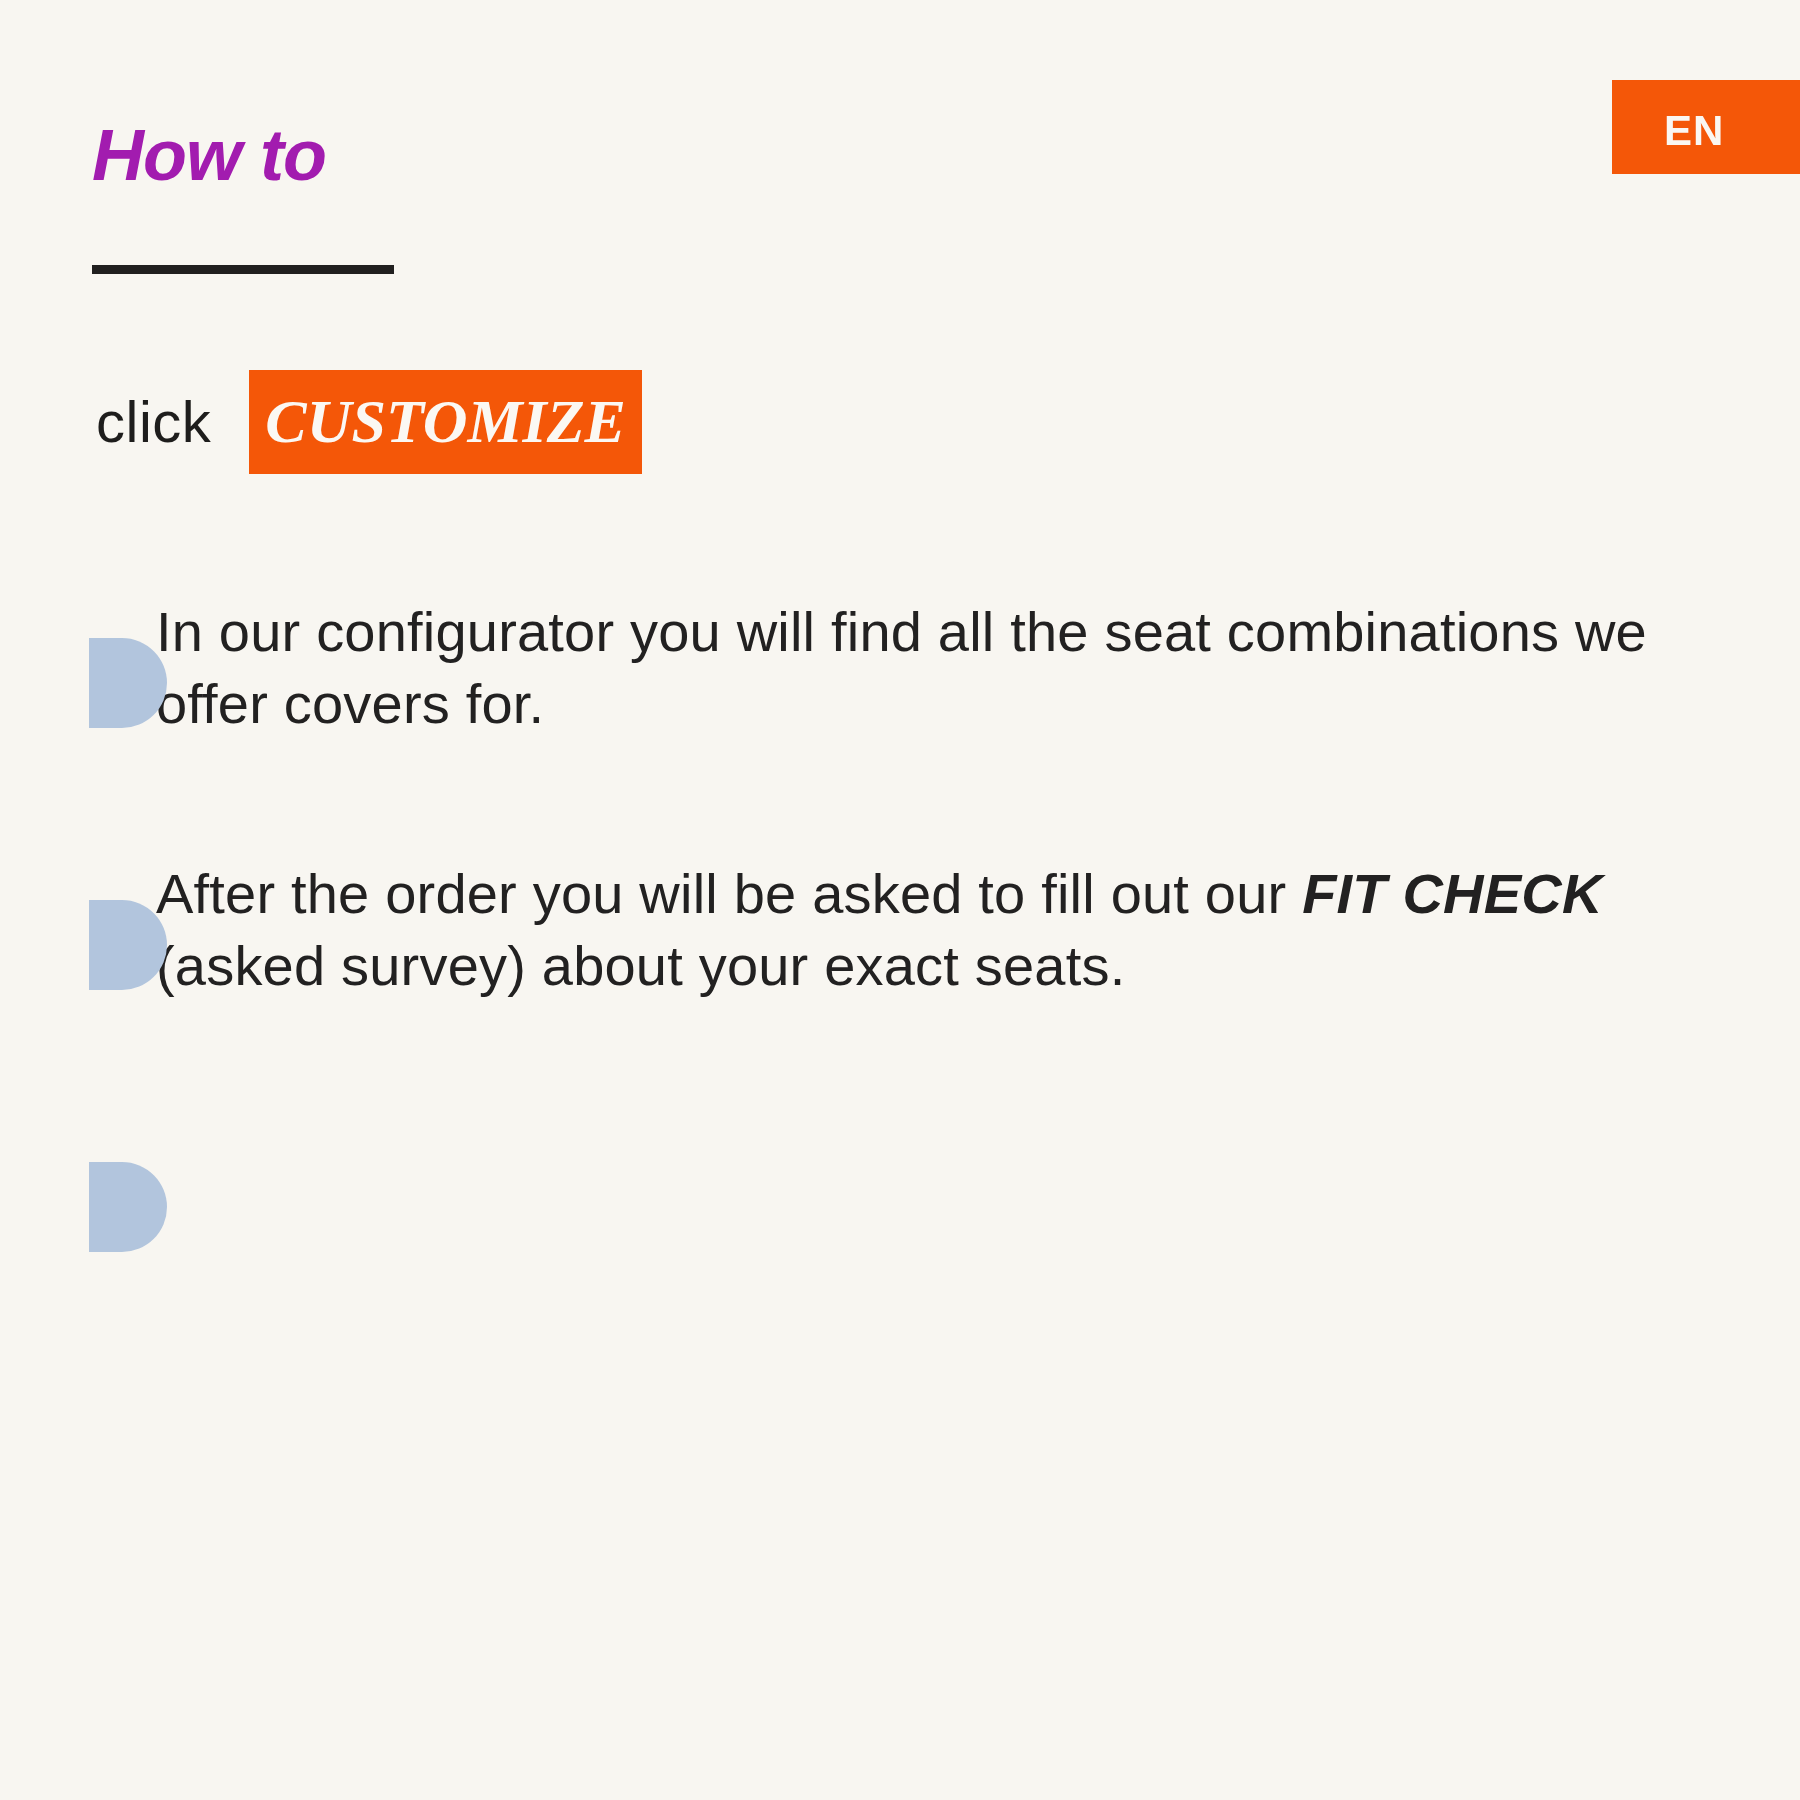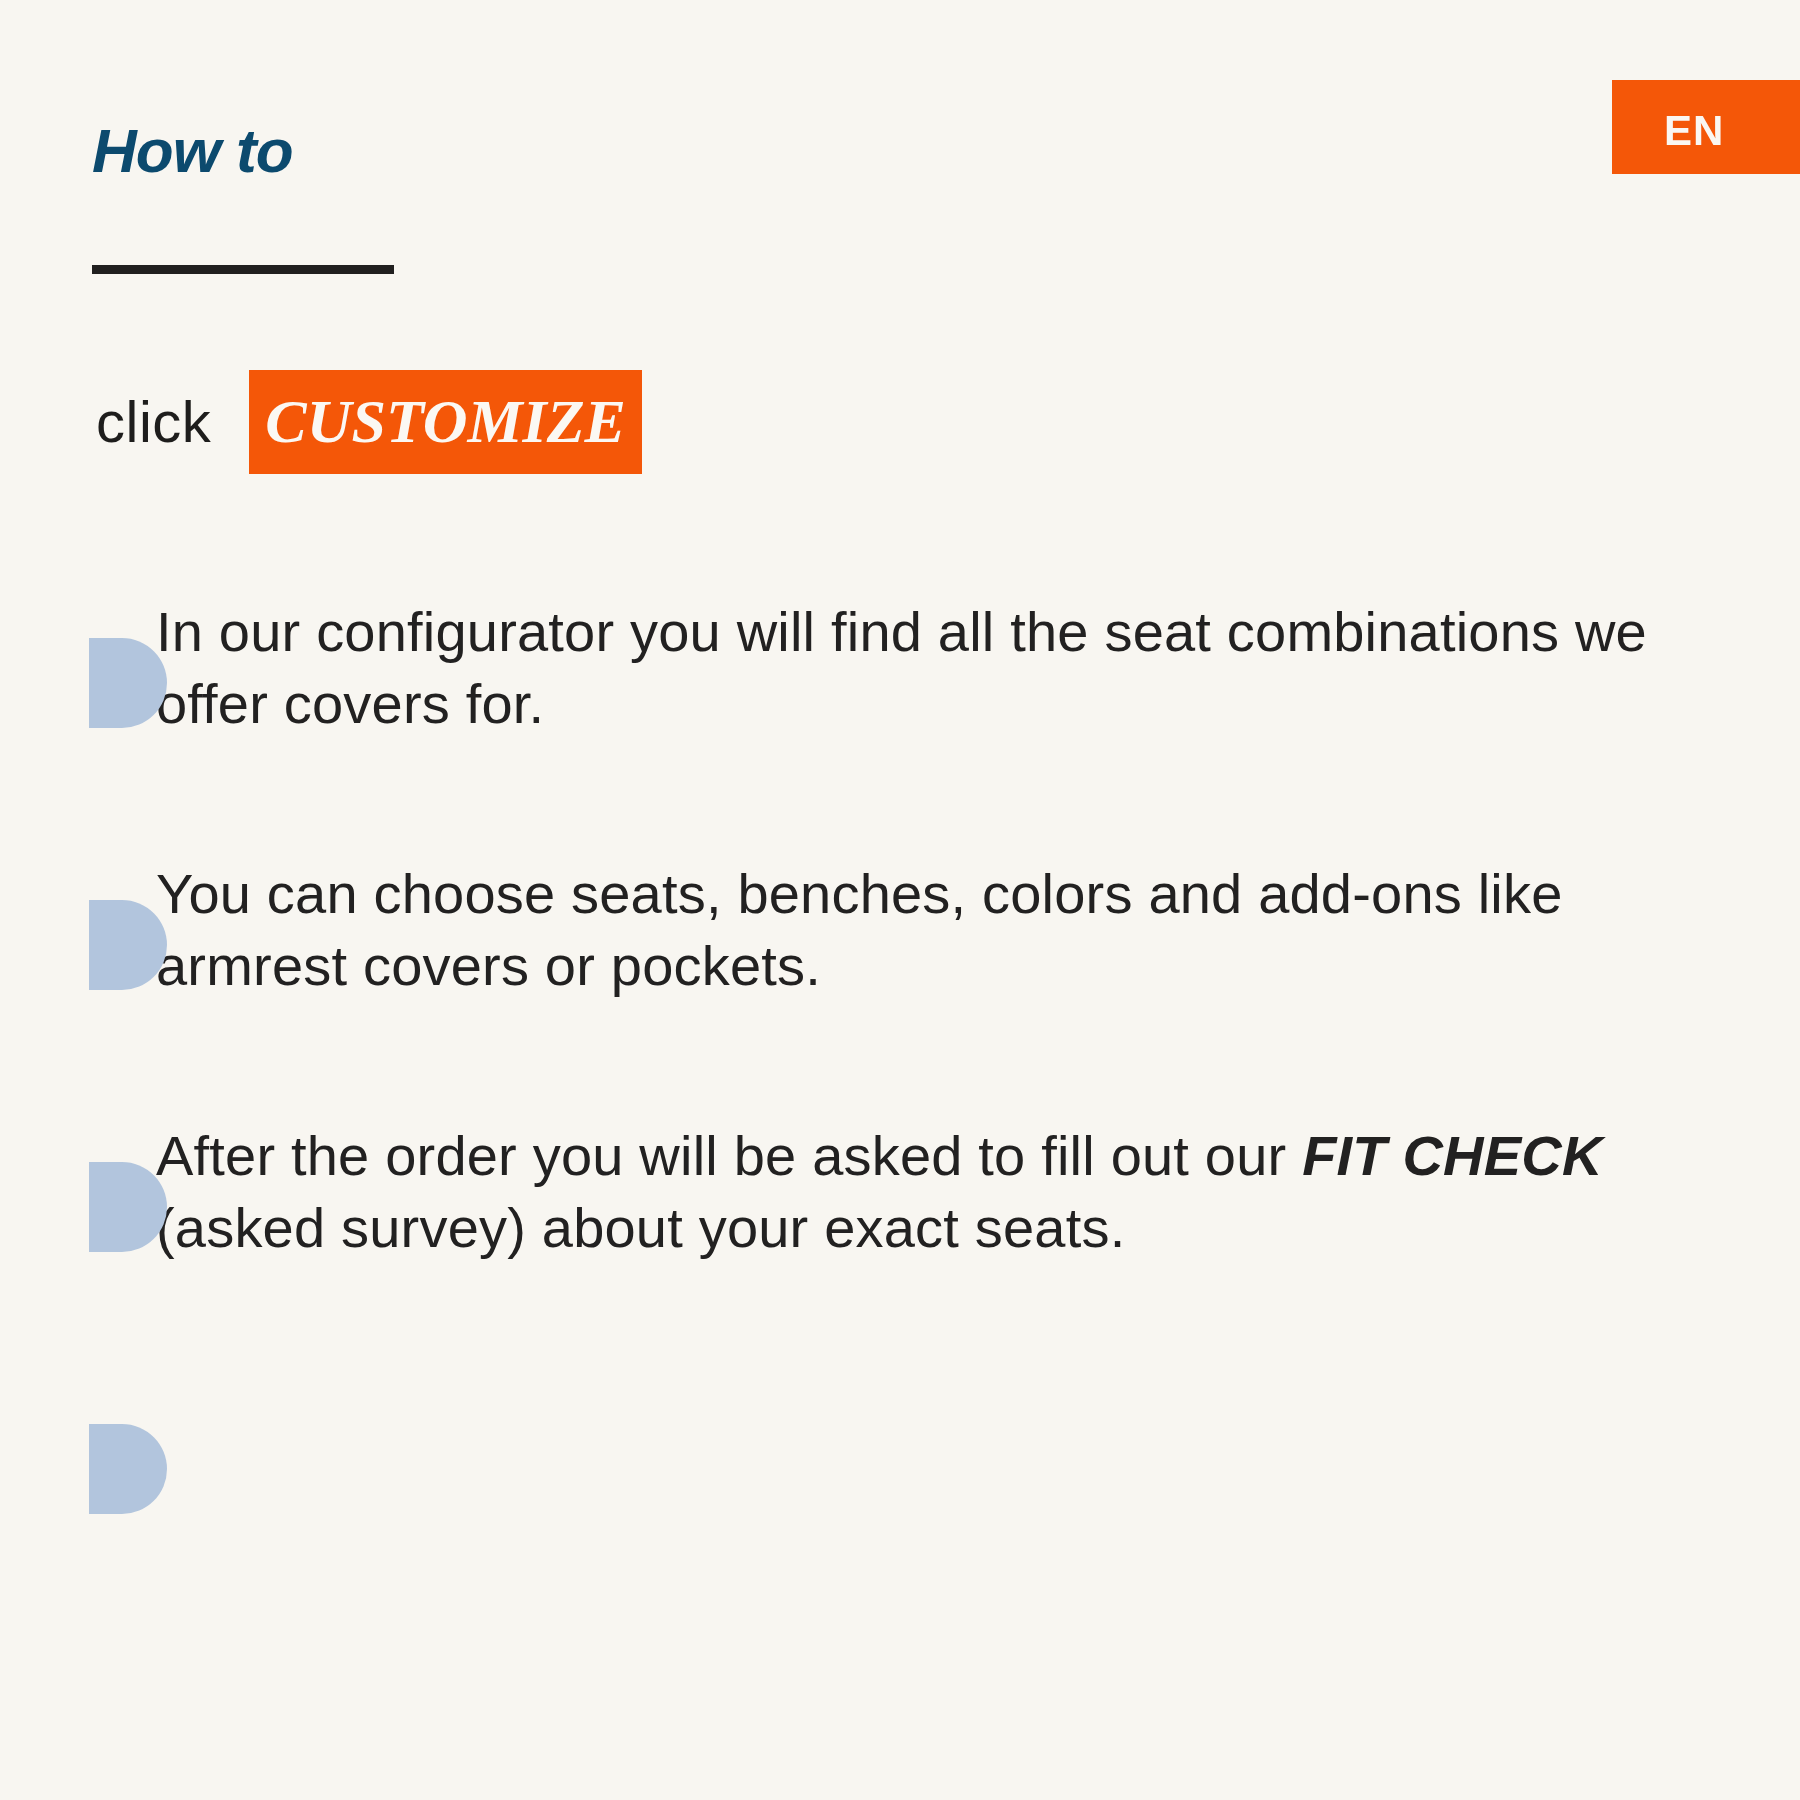--- a/index.html
+++ b/index.html
@@ -41,22 +41,22 @@
     letter-spacing: 1px;
     line-height: 1;
     margin-top: 7px;
   }
 
   
   .heading {
     position: absolute;
     top: 118px;
     left: 92px;
-    color: #0c4a6e;
-    font-size: 62px;
+    color: #a21caf;
+    font-size: 72px;
     font-weight: 700;
     font-style: italic;
     letter-spacing: -1px;
     line-height: 1.05;
     white-space: nowrap;
   }
   .heading-rule {
     position: absolute;
     top: 265px;
     left: 92px;
@@ -148,24 +148,20 @@
     <span class="cta-highlight">CUSTOMIZE</span>
   </div>
 
   <div class="bullets">
 
     <div class="bullet">
       <div class="bullet-marker"></div>
       <div class="bullet-text"><span>In our configurator you will find all the seat combinations we offer covers for.</span></div>
     </div>
 
-    <div class="bullet">
-      <div class="bullet-marker"></div>
-      <div class="bullet-text"><span>You can choose seats, benches, colors and add-ons like armrest covers or pockets.</span></div>
-    </div>
 
     <div class="bullet">
       <div class="bullet-marker"></div>
       <div class="bullet-text"><span>After the order you will be asked to fill out our </span><b>FIT CHECK</b><span> (asked survey) about your exact seats.</span></div>
     </div>
 
     <div class="bullet">
       <div class="bullet-marker"></div>
     </div>
 

